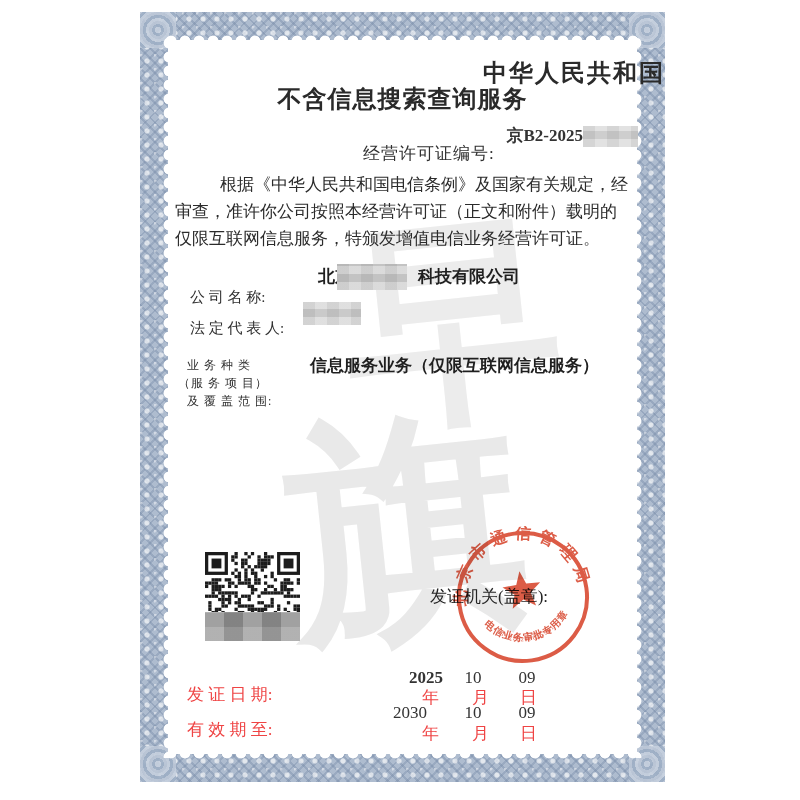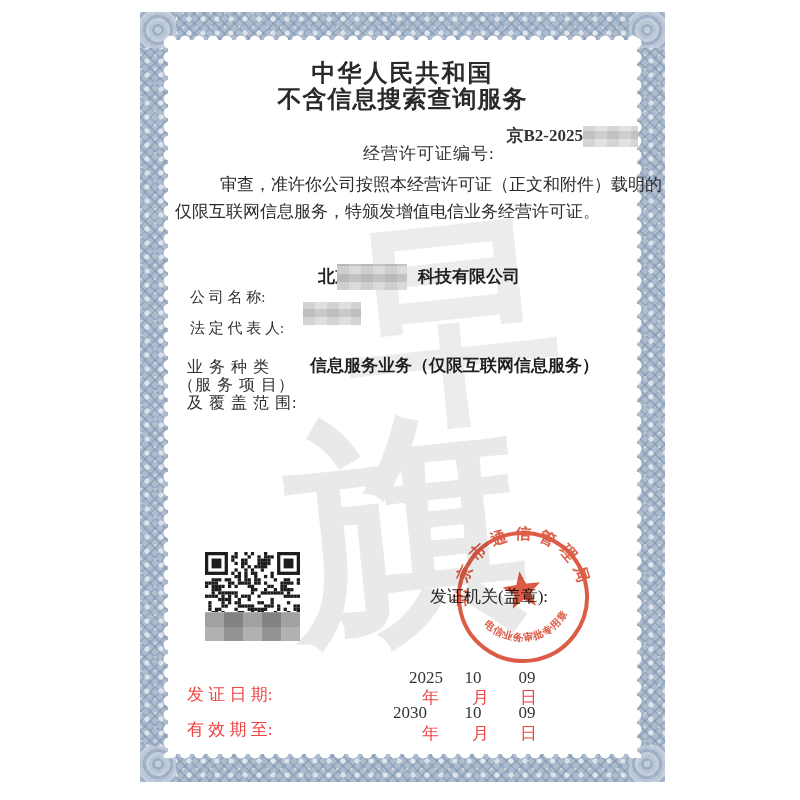--- a/index.html
+++ b/index.html
@@ -26,30 +26,30 @@
     background:radial-gradient(circle at 8px 7px,#fff 5px,rgba(255,255,255,0) 5.8px) repeat-y;background-size:8px 14px;}
   .scallop.right{top:24px;bottom:24px;right:21px;width:8px;
     background:radial-gradient(circle at 0 7px,#fff 5px,rgba(255,255,255,0) 5.8px) repeat-y;background-size:8px 14px;}
   .corner{position:absolute;width:36px;height:36px;
     background:repeating-radial-gradient(circle at 50% 50%, #c6d0de 0 3px, #9fb0c6 3px 6px, #bcc7d7 6px 9px);
     opacity:.9;}
   .corner.tl{left:0;top:0} .corner.tr{right:0;top:0} .corner.bl{left:0;bottom:0} .corner.br{right:0;bottom:0}
   
   .content{position:absolute;inset:0;color:#262626;}
   .abs{position:absolute;white-space:nowrap;}
-  .title1{left:0;width:100%;top:45px;text-align:center;font-size:24px;font-weight:700;letter-spacing:2px;color:#2a2a2a;}
+  .title1{left:0;width:100%;top:45px;text-align:right;font-size:24px;font-weight:700;letter-spacing:2px;color:#2a2a2a;}
   .title2{left:0;width:100%;top:71px;text-align:center;font-size:24px;font-weight:700;letter-spacing:1px;color:#2a2a2a;}
   .licno{top:112px;right:82px;font-size:17px;font-weight:700;color:#333;}
   .licno-label{top:130px;left:223px;font-size:17px;letter-spacing:1px;color:#2f2f2f;}
   .intro{position:absolute;left:35px;top:159px;width:460px;font-size:17px;line-height:27px;color:#2b2b2b;}
   .intro span{display:block;white-space:nowrap;}
   .intro span:first-child{text-indent:45px;}
   .field-label{font-size:15px;color:#2f2f2f;}
   .bold-val{font-size:17px;font-weight:700;color:#1f1f1f;}
-  .biz-label{font-size:16px;color:#2f2f2f;letter-spacing:1px;}
+  .biz-label{font-size:12px;color:#2f2f2f;letter-spacing:1px;}
   .biz-value{position:absolute;left:170px;top:330px;width:288px;font-size:17px;font-weight:700;line-height:21px;color:#1f1f1f;margin-top:13px;}
   .biz-value span{display:block;white-space:nowrap;}
   
   .wm{position:absolute;color:#ececec;font-weight:700;z-index:0;transform:rotate(-6deg);line-height:1;user-select:none;}
   .wm1{left:205px;top:205px;font-size:215px;}
   .wm2{left:150px;top:400px;font-size:235px;color:#e9e9e9;}
   
   .redact{position:absolute;z-index:5;
     background:
       repeating-linear-gradient(90deg, rgba(0,0,0,.06) 0 12px, rgba(0,0,0,0) 12px 24px),
@@ -94,20 +94,21 @@
       <div class="wm wm2">旗</div>
 
       <div class="abs title1">中华人民共和国</div>
       <div class="abs title2">不含信息搜索查询服务</div>
 
       <div class="abs licno">京B2-2025</div>
       <div class="redact lic"></div>
       <div class="abs licno-label">经营许可证编号:</div>
 
       <div class="intro">
+        <span>根据《中华人民共和国电信条例》及国家有关规定，经</span>
         <span>审查，准许你公司按照本经营许可证（正文和附件）载明的</span>
         <span>仅限互联网信息服务，特颁发增值电信业务经营许可证。</span>
       </div>
 
       <div class="abs bold-val" style="left:178px;top:253px;">
         <span>北京</span><span style="display:inline-block;width:66px;"></span><span>科技有限公司</span>
       </div>
       <div class="redact company"></div>
       <div class="abs field-label" style="left:50px;top:276px;">公 司 名 称:</div>
 
@@ -336,21 +337,21 @@
           <textPath href="#arcTop" startOffset="50%" text-anchor="middle">北京市通信管理局</textPath>
         </text>
         <text fill="#d84a32" font-size="10" font-weight="700" letter-spacing="1">
           <textPath href="#arcMid" startOffset="50%" text-anchor="middle">电信业务审批专用章</textPath>
         </text>
         <text fill="#d84a32" font-size="6.5" letter-spacing="1">
           <textPath href="#arcBot" startOffset="50%" text-anchor="middle">11010210025961</textPath>
         </text>
       </svg>
 
-      <div class="abs num" style="left:253px;top:656px;width:50px;text-align:right;">2025</div>
+      <div class="abs num" style="left:253px;top:656px;width:50px;text-align:right;font-weight:bold;">2025</div>
       <div class="abs num" style="left:318px;top:656px;width:30px;text-align:center;">10</div>
       <div class="abs num" style="left:372px;top:656px;width:30px;text-align:center;">09</div>
       <div class="abs datebox" style="left:47px;top:671px;">发 证 日 期:</div>
       <div class="abs datebox" style="left:282px;top:674px;">年</div>
       <div class="abs datebox" style="left:332px;top:674px;">月</div>
       <div class="abs datebox" style="left:380px;top:674px;">日</div>
 
       <div class="abs num" style="left:253px;top:691px;width:50px;text-align:left;">2030</div>
       <div class="abs num" style="left:318px;top:691px;width:30px;text-align:center;">10</div>
       <div class="abs num" style="left:372px;top:691px;width:30px;text-align:center;">09</div>

